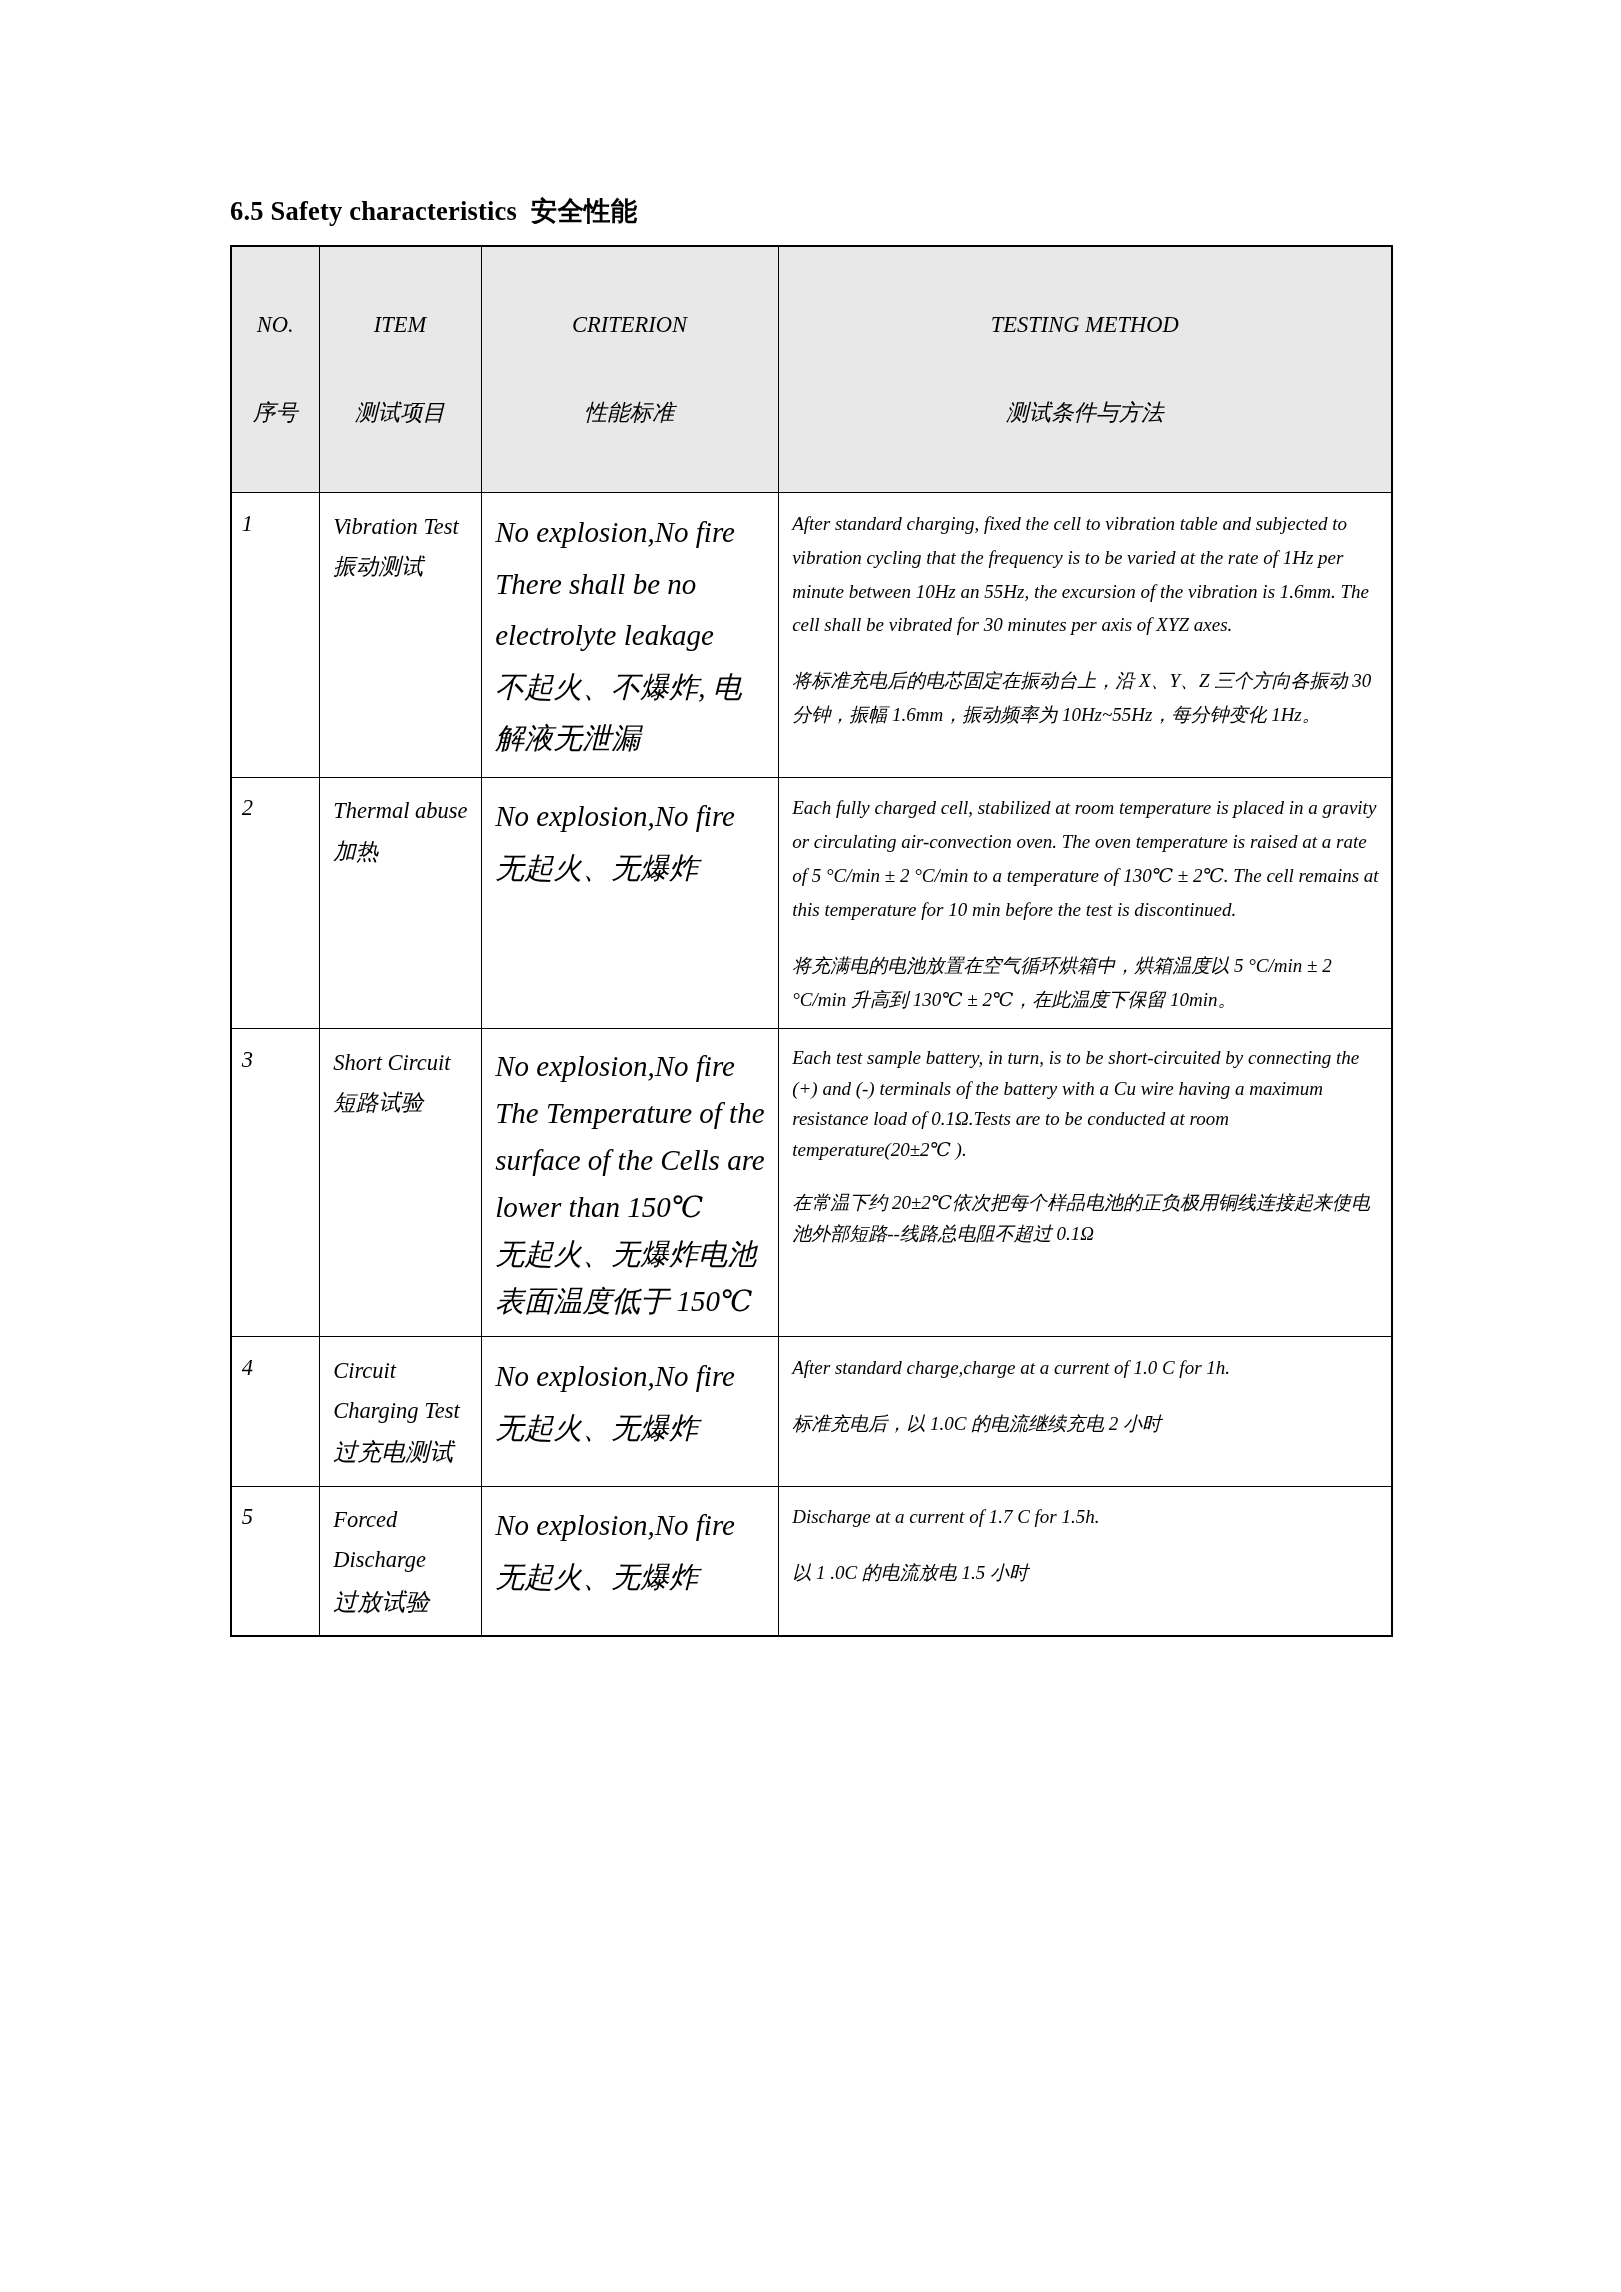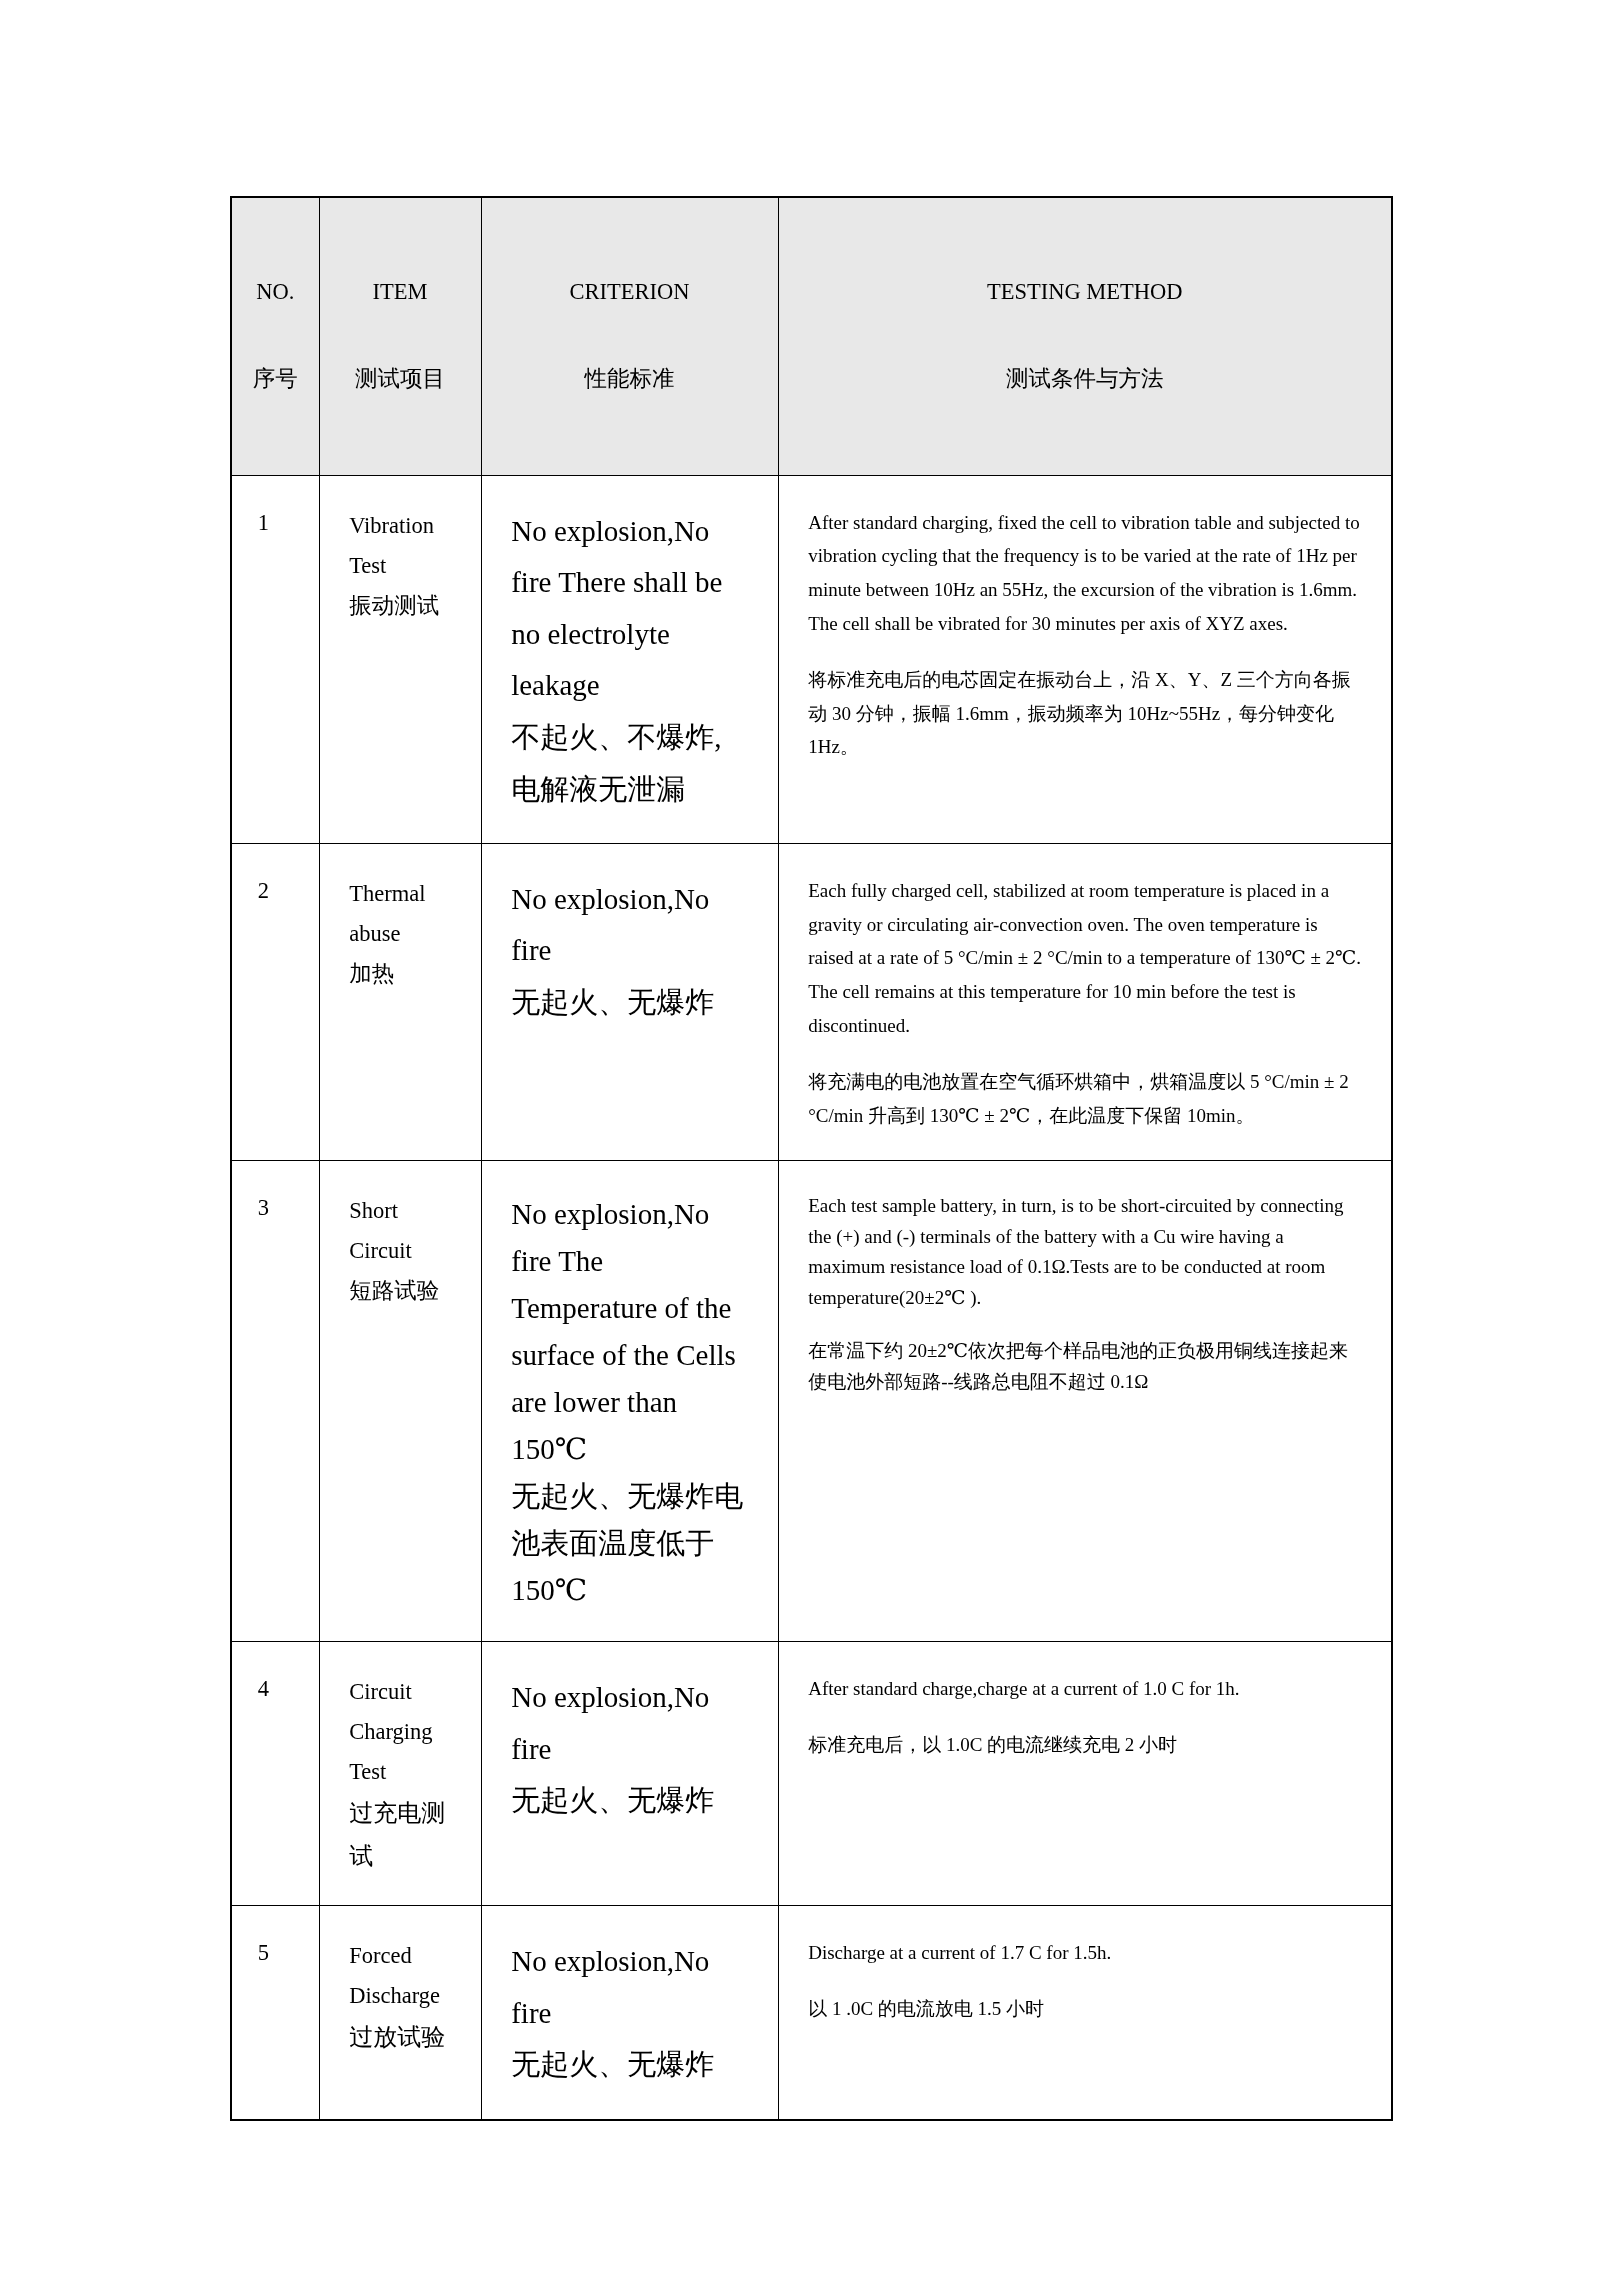--- a/index.html
+++ b/index.html
@@ -36,21 +36,22 @@
   }
   table.safety {
     border-collapse: collapse;
     width: 1160px;
     table-layout: fixed;
     border: 2.2px solid #000;
   }
   table.safety td, table.safety th {
     border: 1.4px solid #000;
     vertical-align: top;
-    padding: 16px;
+    padding: 0;
+    font-style: italic;
   }
   
   col.c-no    { width: 88px; }
   col.c-item  { width: 162px; }
   col.c-crit  { width: 297px; }
   col.c-test  { width: 614px; }
 
   thead td {
     background: #e8e8e8;
     text-align: center;
@@ -90,20 +91,21 @@
   .para { margin: 0; }
   .para + .para { margin-top: 22px; }
   .blk { display: block; }
 </style>
 </head>
 <body>
 
 <div class="page">
   <div class="content">
 
+    <h2 class="section-title">6.5 Safety characteristics  安全性能</h2>
 
     <table class="safety">
       <colgroup>
         <col class="c-no">
           <col class="c-item">
           <col class="c-crit">
           <col class="c-test">
       </colgroup>
       <thead>
         <tr>

